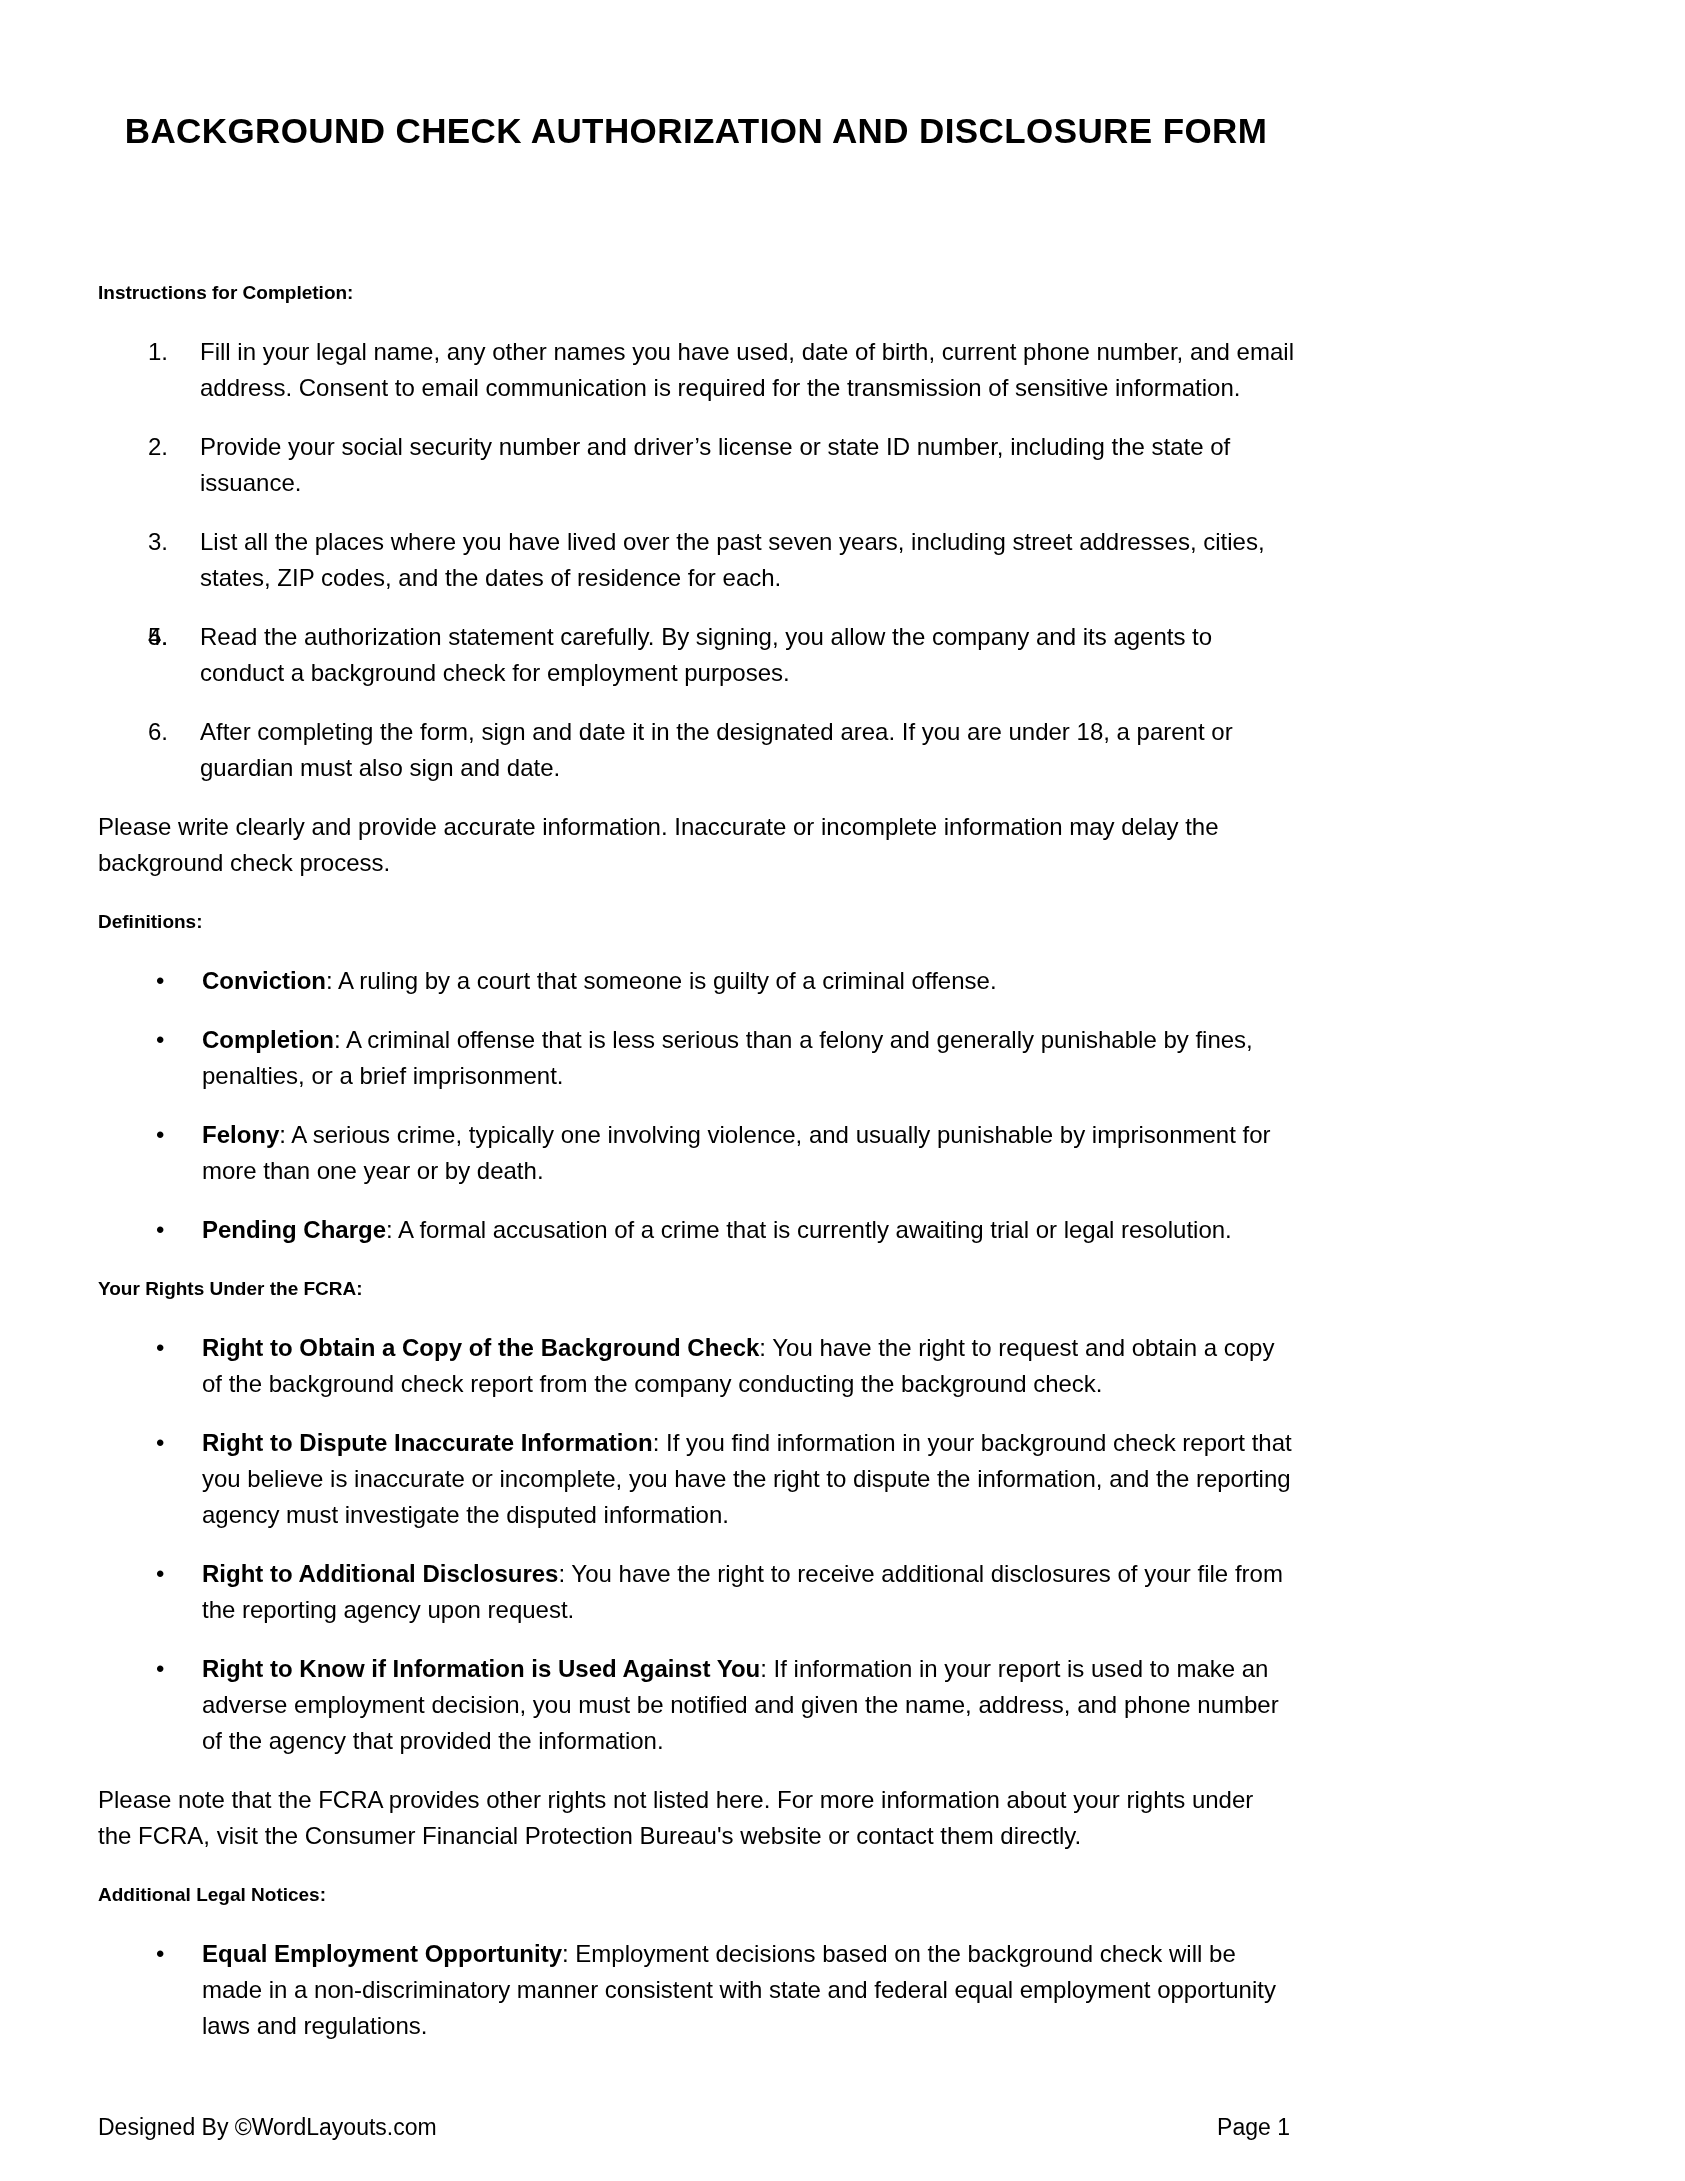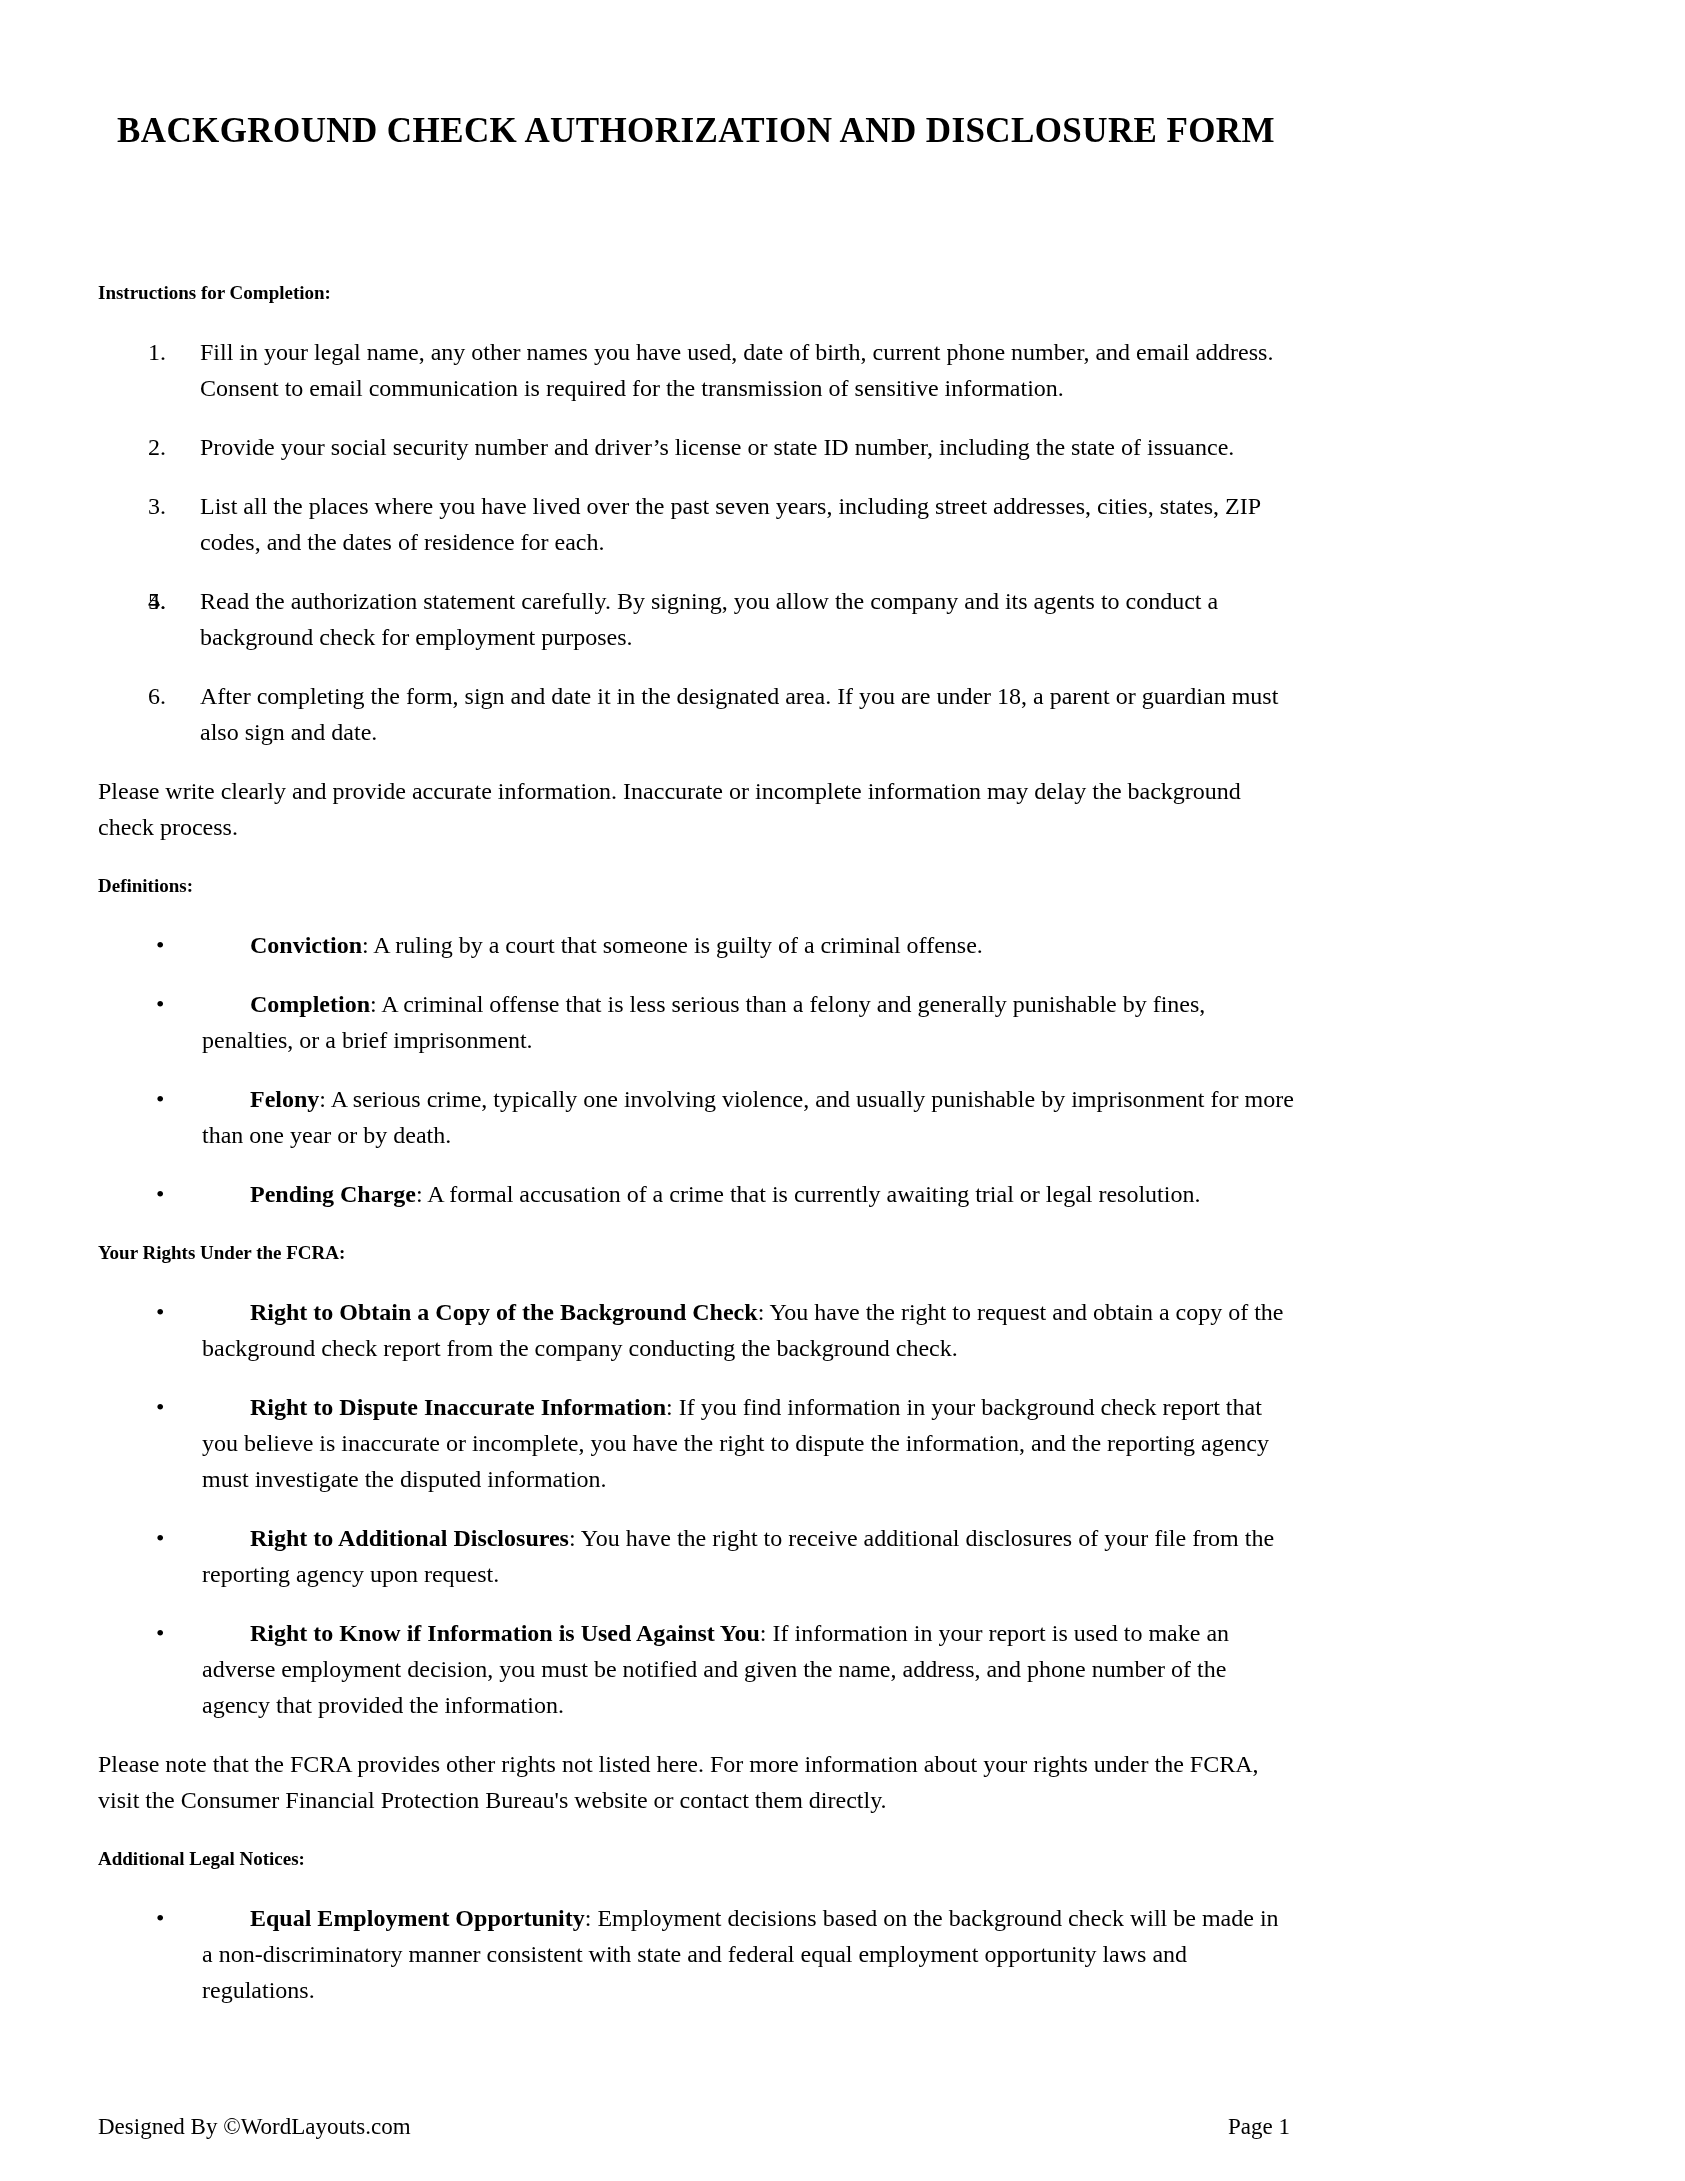--- a/index.html
+++ b/index.html
@@ -6,21 +6,21 @@
     margin: 0;
     padding: 0;
     background: #ffffff;
   }
   .page {
     position: relative;
     width: 1410px;
     height: 2181px;
     background: #ffffff;
     color: #000000;
-    font-family: Liberation Serif, serif;
+    font-family: Liberation Sans, sans-serif;
     font-size: 24px;
     line-height: 36px;
     box-sizing: border-box;
     padding: 105px 116px 0 98px;
     overflow: hidden;
   }
   .doc-title {
     font-size: 35px;
     line-height: 51px;
     font-weight: 700;
@@ -56,21 +56,20 @@
     padding-left: 104px;
     margin: 0 0 23px 0;
   }
   li.bullet-item .marker {
     position: absolute;
     left: 58px;
     top: 0;
   }
   .term {
     font-weight: 700;
-    margin-left: 48px;
   }
   .footer {
     position: absolute;
     left: 98px;
     right: 120px;
     top: 2112px;
     display: flex;
     justify-content: space-between;
     font-size: 23px;
     line-height: 30px;

